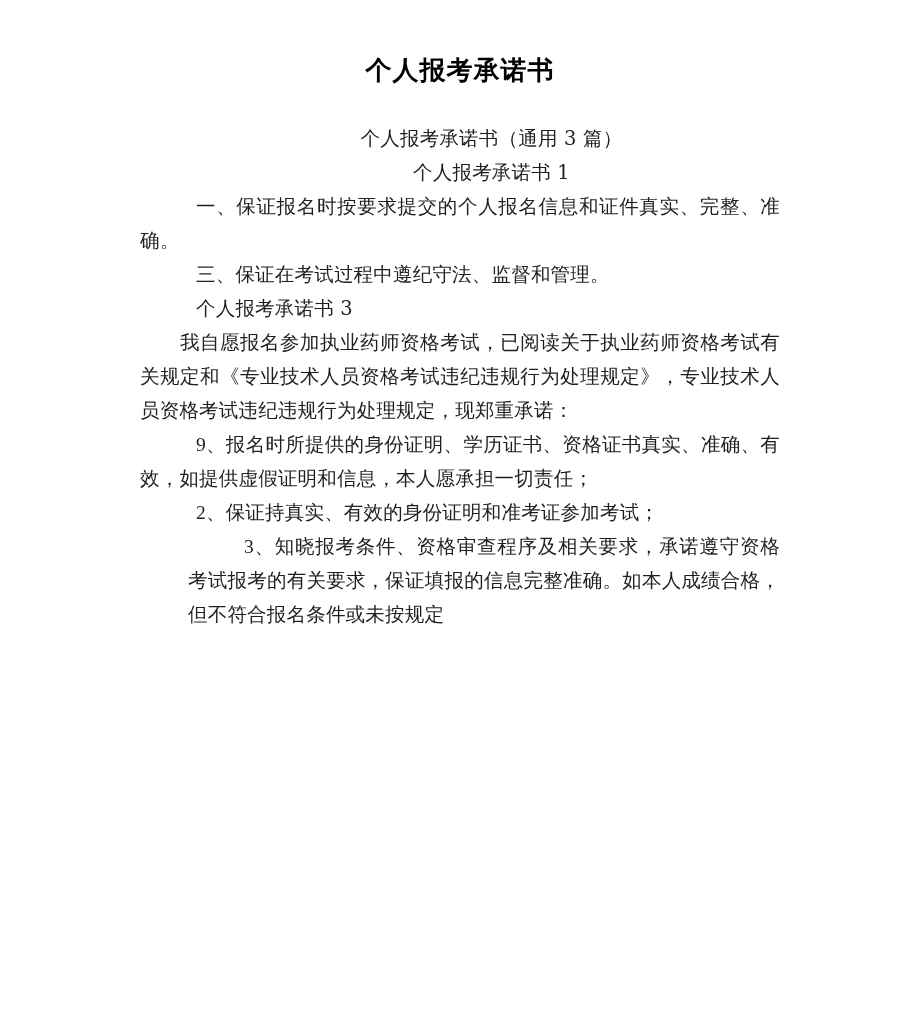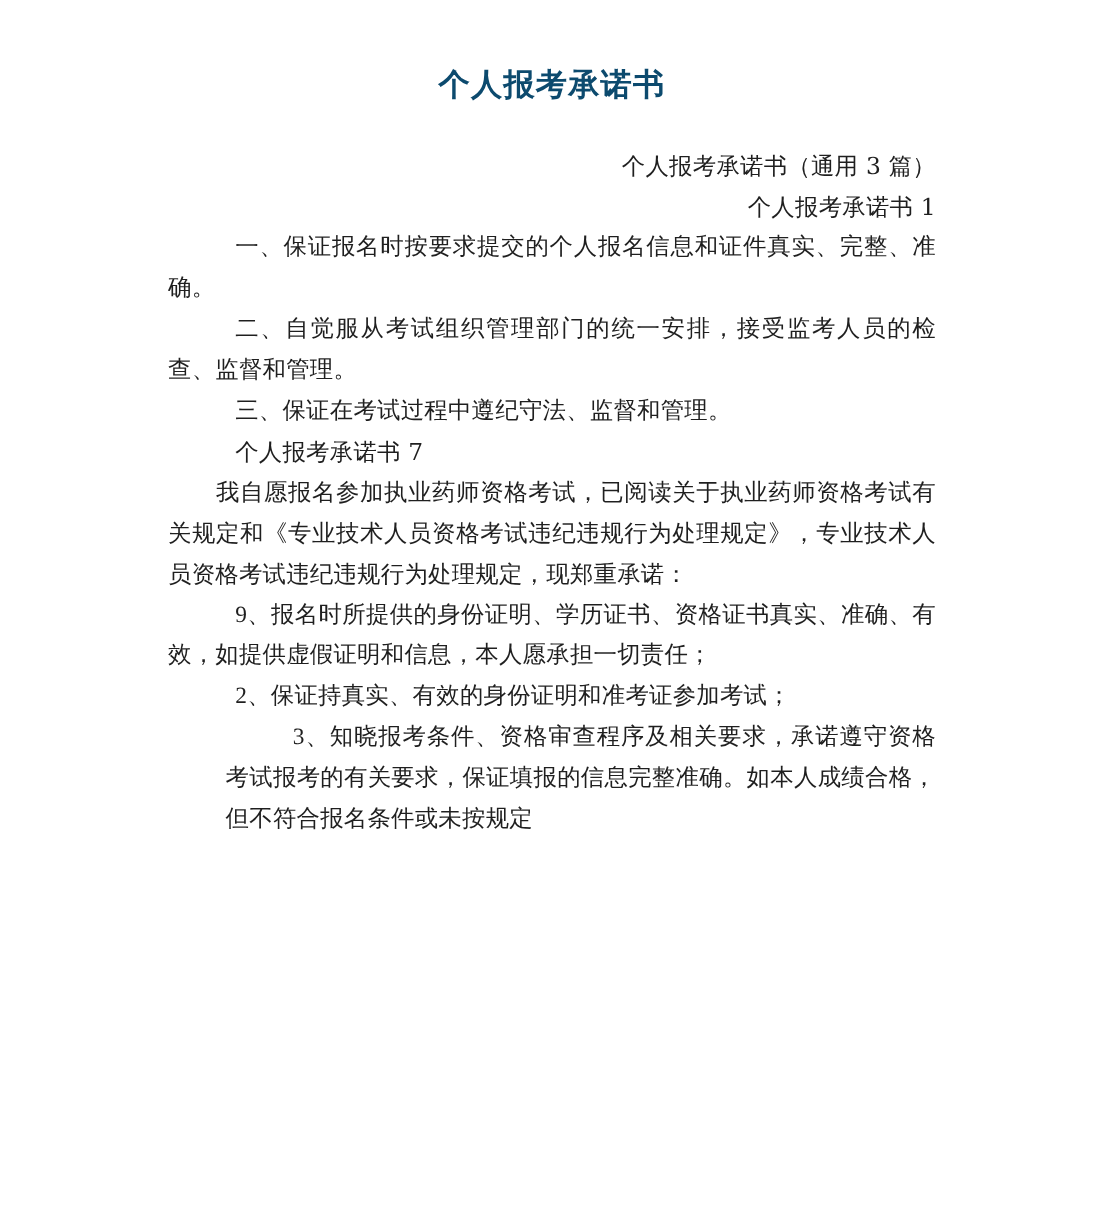--- a/index.html
+++ b/index.html
@@ -23,42 +23,42 @@
   .doc-title {
     position: absolute;
     top: 53px;
     left: 0;
     width: 920px;
     text-align: center;
     font-family: "Liberation Sans", "DejaVu Sans", sans-serif;
     font-weight: bold;
     font-size: 26px;
     letter-spacing: 1px;
-    color: #0c4a6e;
+    color: #000000;
     line-height: 34px;
   }
   .body-block {
     position: absolute;
     top: 122px;
     left: 140px;
     width: 640px;
   }
   p.line {
     margin: 0;
     font-size: 19.5px;
     line-height: 34px;
     text-align: justify;
     text-justify: inter-ideograph;
     letter-spacing: 0.2px;
     color: #1f1f1f;
     word-break: break-all;
   }
   p.head-line {
     text-indent: 63px;
-    text-align: right;
+    text-align: center;
   }
   p.head-line-2 {
     text-indent: 56px;
     text-align: left;
   }
   p.para {
     text-indent: 40px;
   }
   p.item {
     text-indent: 56px;
@@ -78,25 +78,24 @@
 
   <div class="body-block">
 
     <p class="line head-line">个人报考承诺书（通用 3 篇）</p>
 
     <p class="line head-line">个人报考承诺书 1</p>
 
 
     <p class="line item">一、保证报名时按要求提交的个人报名信息和证件真实、完整、准确。</p>
 
-    <p class="line item">二、自觉服从考试组织管理部门的统一安排，接受监考人员的检查、监督和管理。</p>
 
     <p class="line item">三、保证在考试过程中遵纪守法、监督和管理。</p>
 
-    <p class="line head-line-2">个人报考承诺书 7</p>
+    <p class="line head-line-2">个人报考承诺书 3</p>
 
     <p class="line para">我自愿报名参加执业药师资格考试，已阅读关于执业药师资格考试有关规定和《专业技术人员资格考试违纪违规行为处理规定》，专业技术人员资格考试违纪违规行为处理规定，现郑重承诺：</p>
 
     <p class="line item">9、报名时所提供的身份证明、学历证书、资格证书真实、准确、有效，如提供虚假证明和信息，本人愿承担一切责任；</p>
 
     <p class="line item">2、保证持真实、有效的身份证明和准考证参加考试；</p>
 
     <p class="line item para-last">3、知晓报考条件、资格审查程序及相关要求，承诺遵守资格考试报考的有关要求，保证填报的信息完整准确。如本人成绩合格，但不符合报名条件或未按规定</p>
 
   </div>

